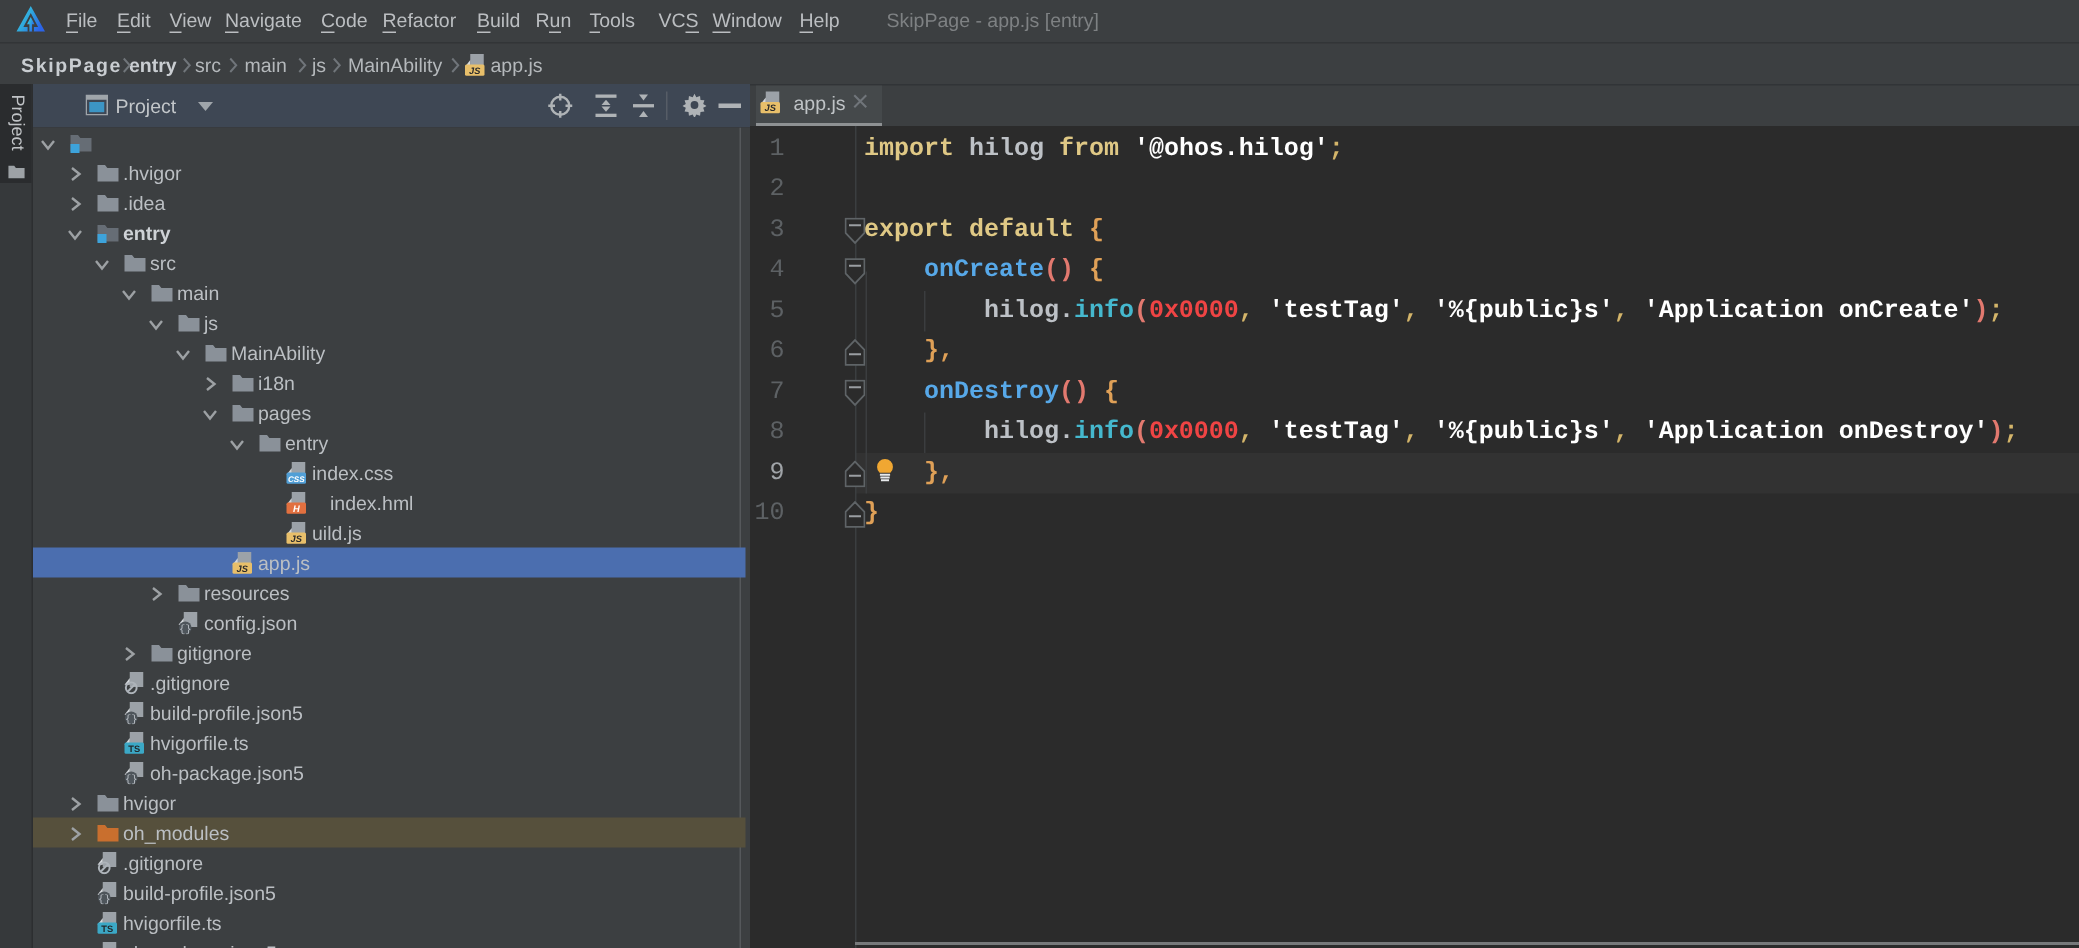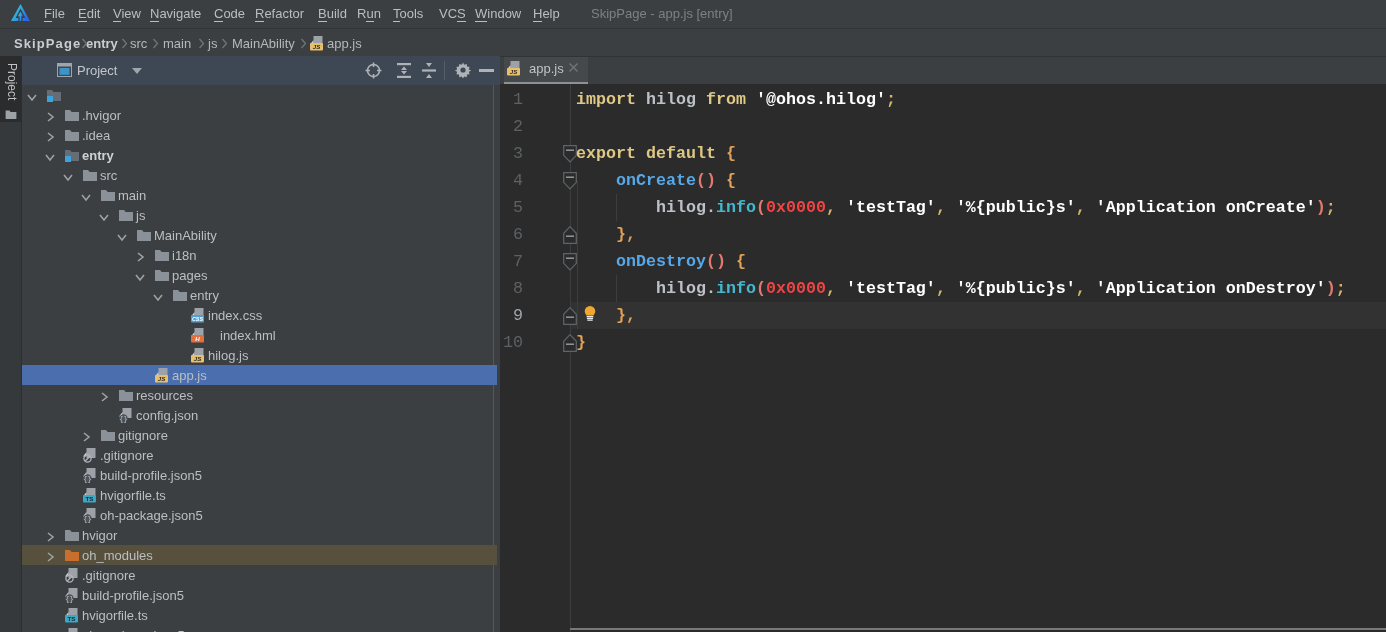--- a/index.html
+++ b/index.html
@@ -286,21 +286,21 @@
           </svg></span>
         <span class="tl" style="left:198px">index.hml</span>
       </div>
     <div class="row" style="top:260px">
         <span class="ticon" style="left:168px"><svg viewBox="0 0 16 16">
             <path d="M4.5 1 H13.5 V11 H4.5 Z" fill="#9CA2A8"></path>
             <path d="M4.5 5 L4.5 9.5 L1 9.5 Z" fill="#D4D8DC"></path>
             <rect x="1" y="8" width="13" height="7.5" rx="1" fill="#E8BF6A"></rect>
             <text x="7.5" y="14.2" text-anchor="middle" style="font-style:italic;font-family:'Liberation Sans';font-weight:bold;font-size:6.2px" fill="#2B2B2B">JS</text>
           </svg></span>
-        <span class="tl" style="left:186px">hilog.js</span>
+        <span class="tl" style="left:186px">uild.js</span>
       </div>
     <div class="row rowsel" style="top:280px">
         <span class="ticon" style="left:132px"><svg viewBox="0 0 16 16">
             <path d="M4.5 1 H13.5 V11 H4.5 Z" fill="#9CA2A8"></path>
             <path d="M4.5 5 L4.5 9.5 L1 9.5 Z" fill="#D4D8DC"></path>
             <rect x="1" y="8" width="13" height="7.5" rx="1" fill="#E8BF6A"></rect>
             <text x="7.5" y="14.2" text-anchor="middle" style="font-style:italic;font-family:'Liberation Sans';font-weight:bold;font-size:6.2px" fill="#2B2B2B">JS</text>
           </svg></span>
         <span class="tl" style="left:150px">app.js</span>
       </div>

